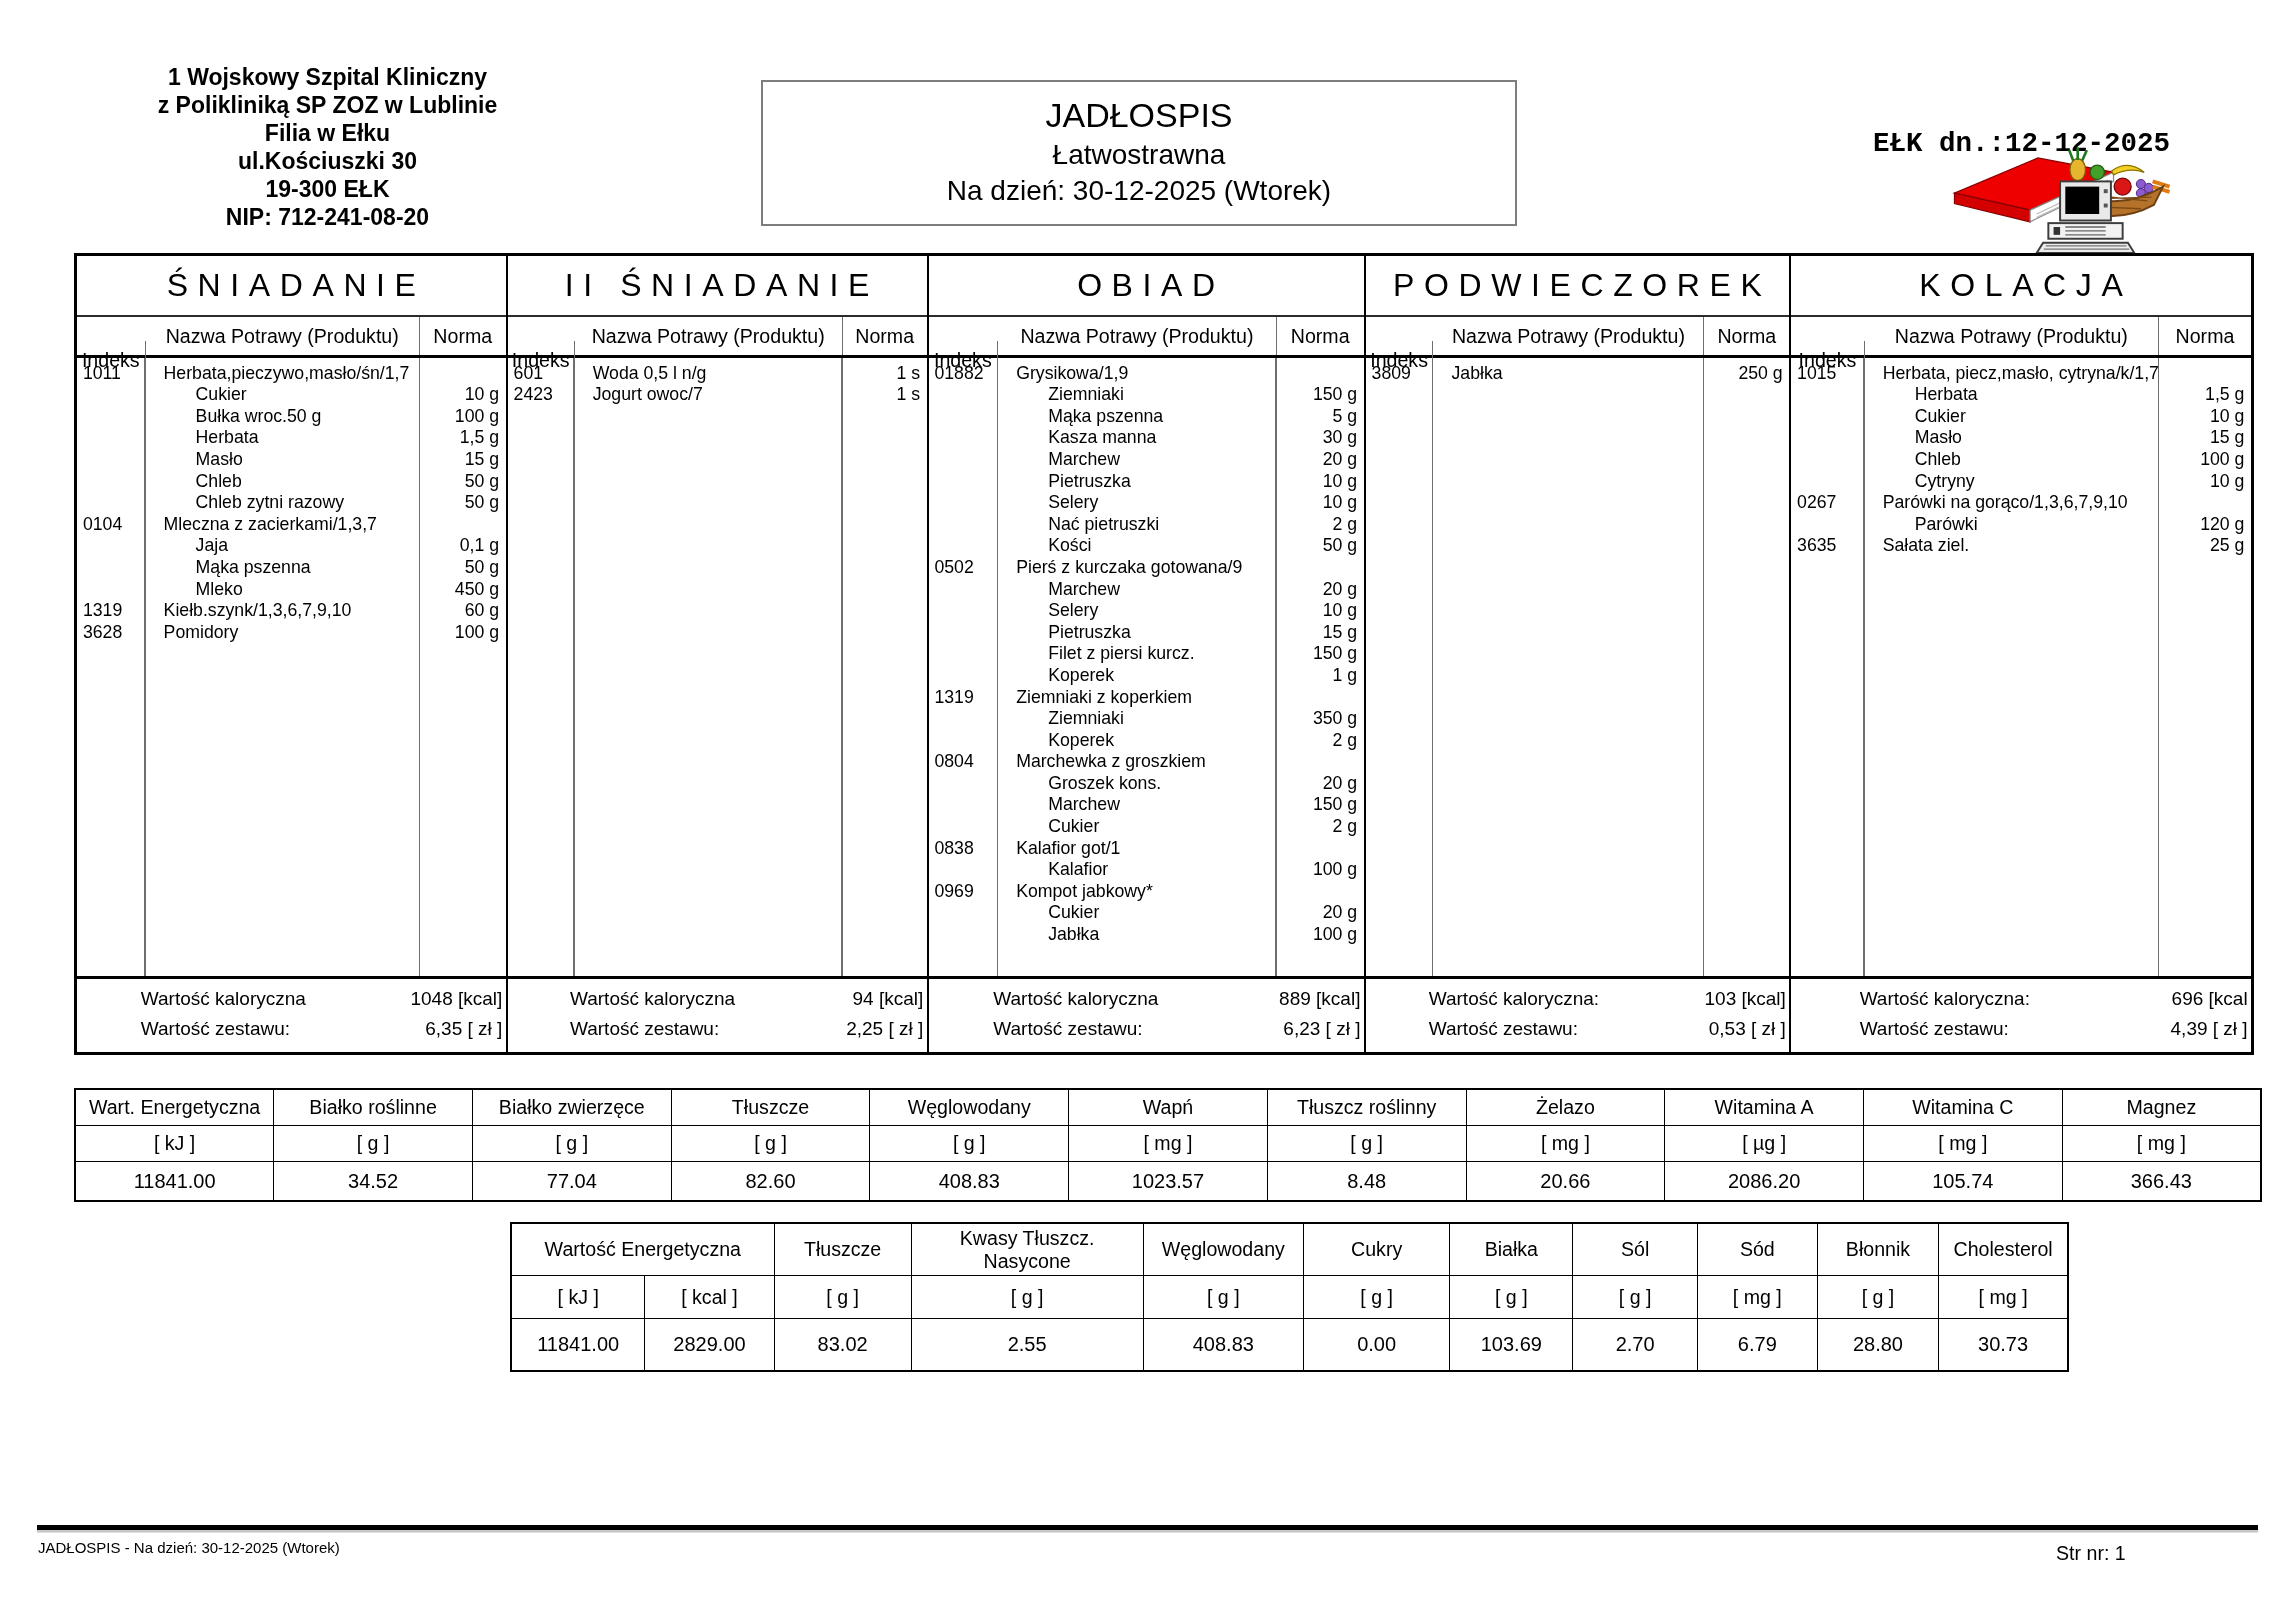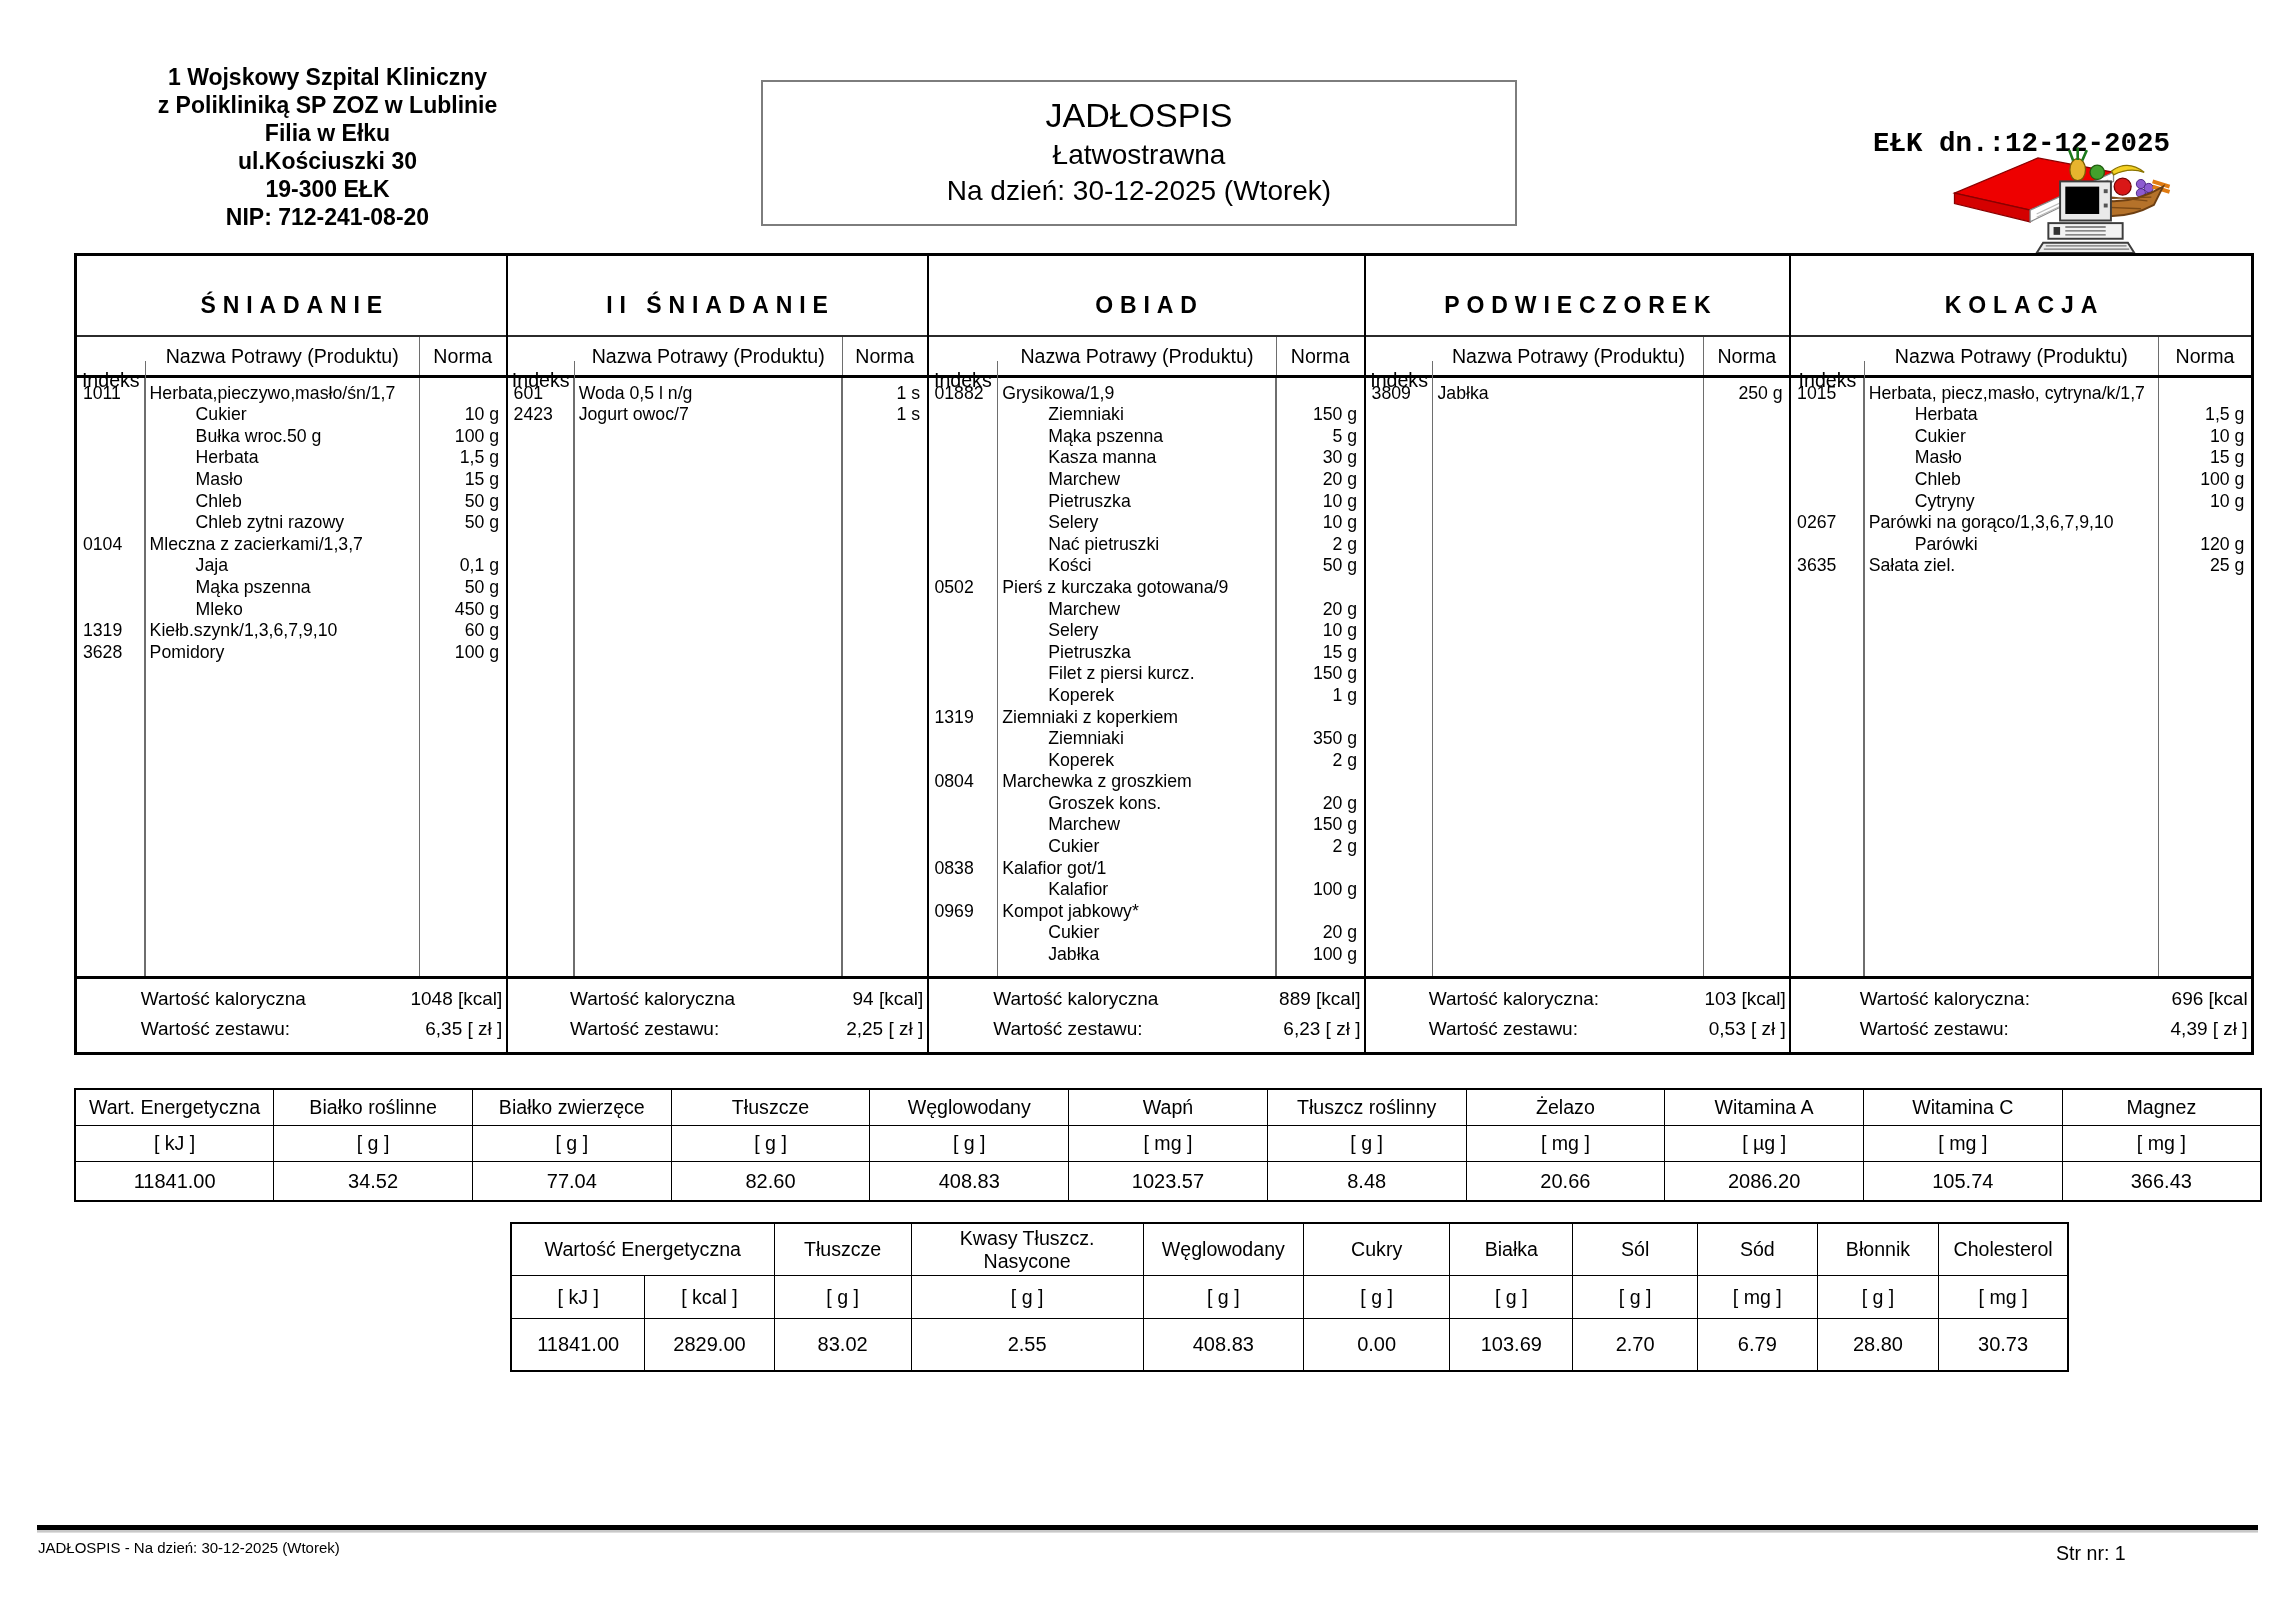--- a/index.html
+++ b/index.html
@@ -23,33 +23,33 @@
   
   .menu{position:absolute;left:74px;top:253px;width:2180px;height:802px;
         border:3.9px solid #000;box-sizing:border-box;display:flex;background:#fff;}
   .meal-col{box-sizing:border-box;border-right:2px solid #000;display:flex;flex-direction:column;}
   .meal-col:nth-child(1){width:19.81%;}
   .meal-col:nth-child(2){width:19.36%;}
   .meal-col:nth-child(3){width:20.11%;}
   .meal-col:nth-child(4){width:19.57%;}
   .meal-col:nth-child(5){width:21.15%;border-right:none;}
   .meal-name{height:59px;border-bottom:2px solid #2b2b2b;display:flex;align-items:center;justify-content:center;
-        font-weight:bold;font-size:23px;letter-spacing:0.30em;padding-left:0.30em;white-space:nowrap;box-sizing:content-box;margin-top:20px;}
+        font-weight:normal;font-size:32px;letter-spacing:0.30em;padding-left:0.30em;white-space:nowrap;box-sizing:content-box;}
   .subhdr{height:38px;border-bottom:3.9px solid #000;display:flex;font-size:19.6px;}
   .subhdr span{display:flex;align-items:center;justify-content:center;box-sizing:border-box;height:100%;white-space:nowrap;}
   .subhdr .c1{width:16%;border-right:1.3px solid #6e6e6e;margin-top:24px;}
   .subhdr .c2{width:64%;border-right:1.3px solid #6e6e6e;}
   .subhdr .c3{width:20%;}
   .meal-body{flex:1;position:relative;font-size:17.7px;padding-top:4.6px;overflow:hidden;}
   .meal-body::before,.meal-body::after{content:"";position:absolute;top:0;bottom:0;width:1.3px;background:#6e6e6e;}
   .meal-body::before{left:calc(16% - 1.3px);}
   .meal-body::after{left:calc(80% - 1.3px);}
   .mrow{display:flex;line-height:21.6px;}
   .mrow .idx{width:16%;padding-left:5.9px;box-sizing:border-box;white-space:nowrap;}
-  .mrow .nm{width:64%;padding-left:4px;box-sizing:border-box;white-space:nowrap;}
+  .mrow .nm{width:64%;padding-left:18px;box-sizing:border-box;white-space:nowrap;}
   .mrow .nm.ind{padding-left:50px;}
   .mrow .nr{width:20%;text-align:right;padding-right:6.5px;box-sizing:border-box;white-space:nowrap;}
   .meal-foot{height:68px;border-top:3.9px solid #000;box-sizing:content-box;font-size:19px;
         display:flex;flex-direction:column;justify-content:space-evenly;padding:1.3px 3.3px 3.9px 0;position:relative;z-index:2;background:#fff;}
   .frow{display:flex;justify-content:space-between;align-items:center;}
   .frow .flabel{padding-left:15%;white-space:nowrap;}
   .frow .fval{white-space:nowrap;text-align:right;}
   
   .nut{position:absolute;border-collapse:collapse;table-layout:fixed;background:#fff;}
   .nut td{border:1.3px solid #000;text-align:center;vertical-align:middle;padding:0 2.6px;font-size:19.6px;overflow:hidden;}

